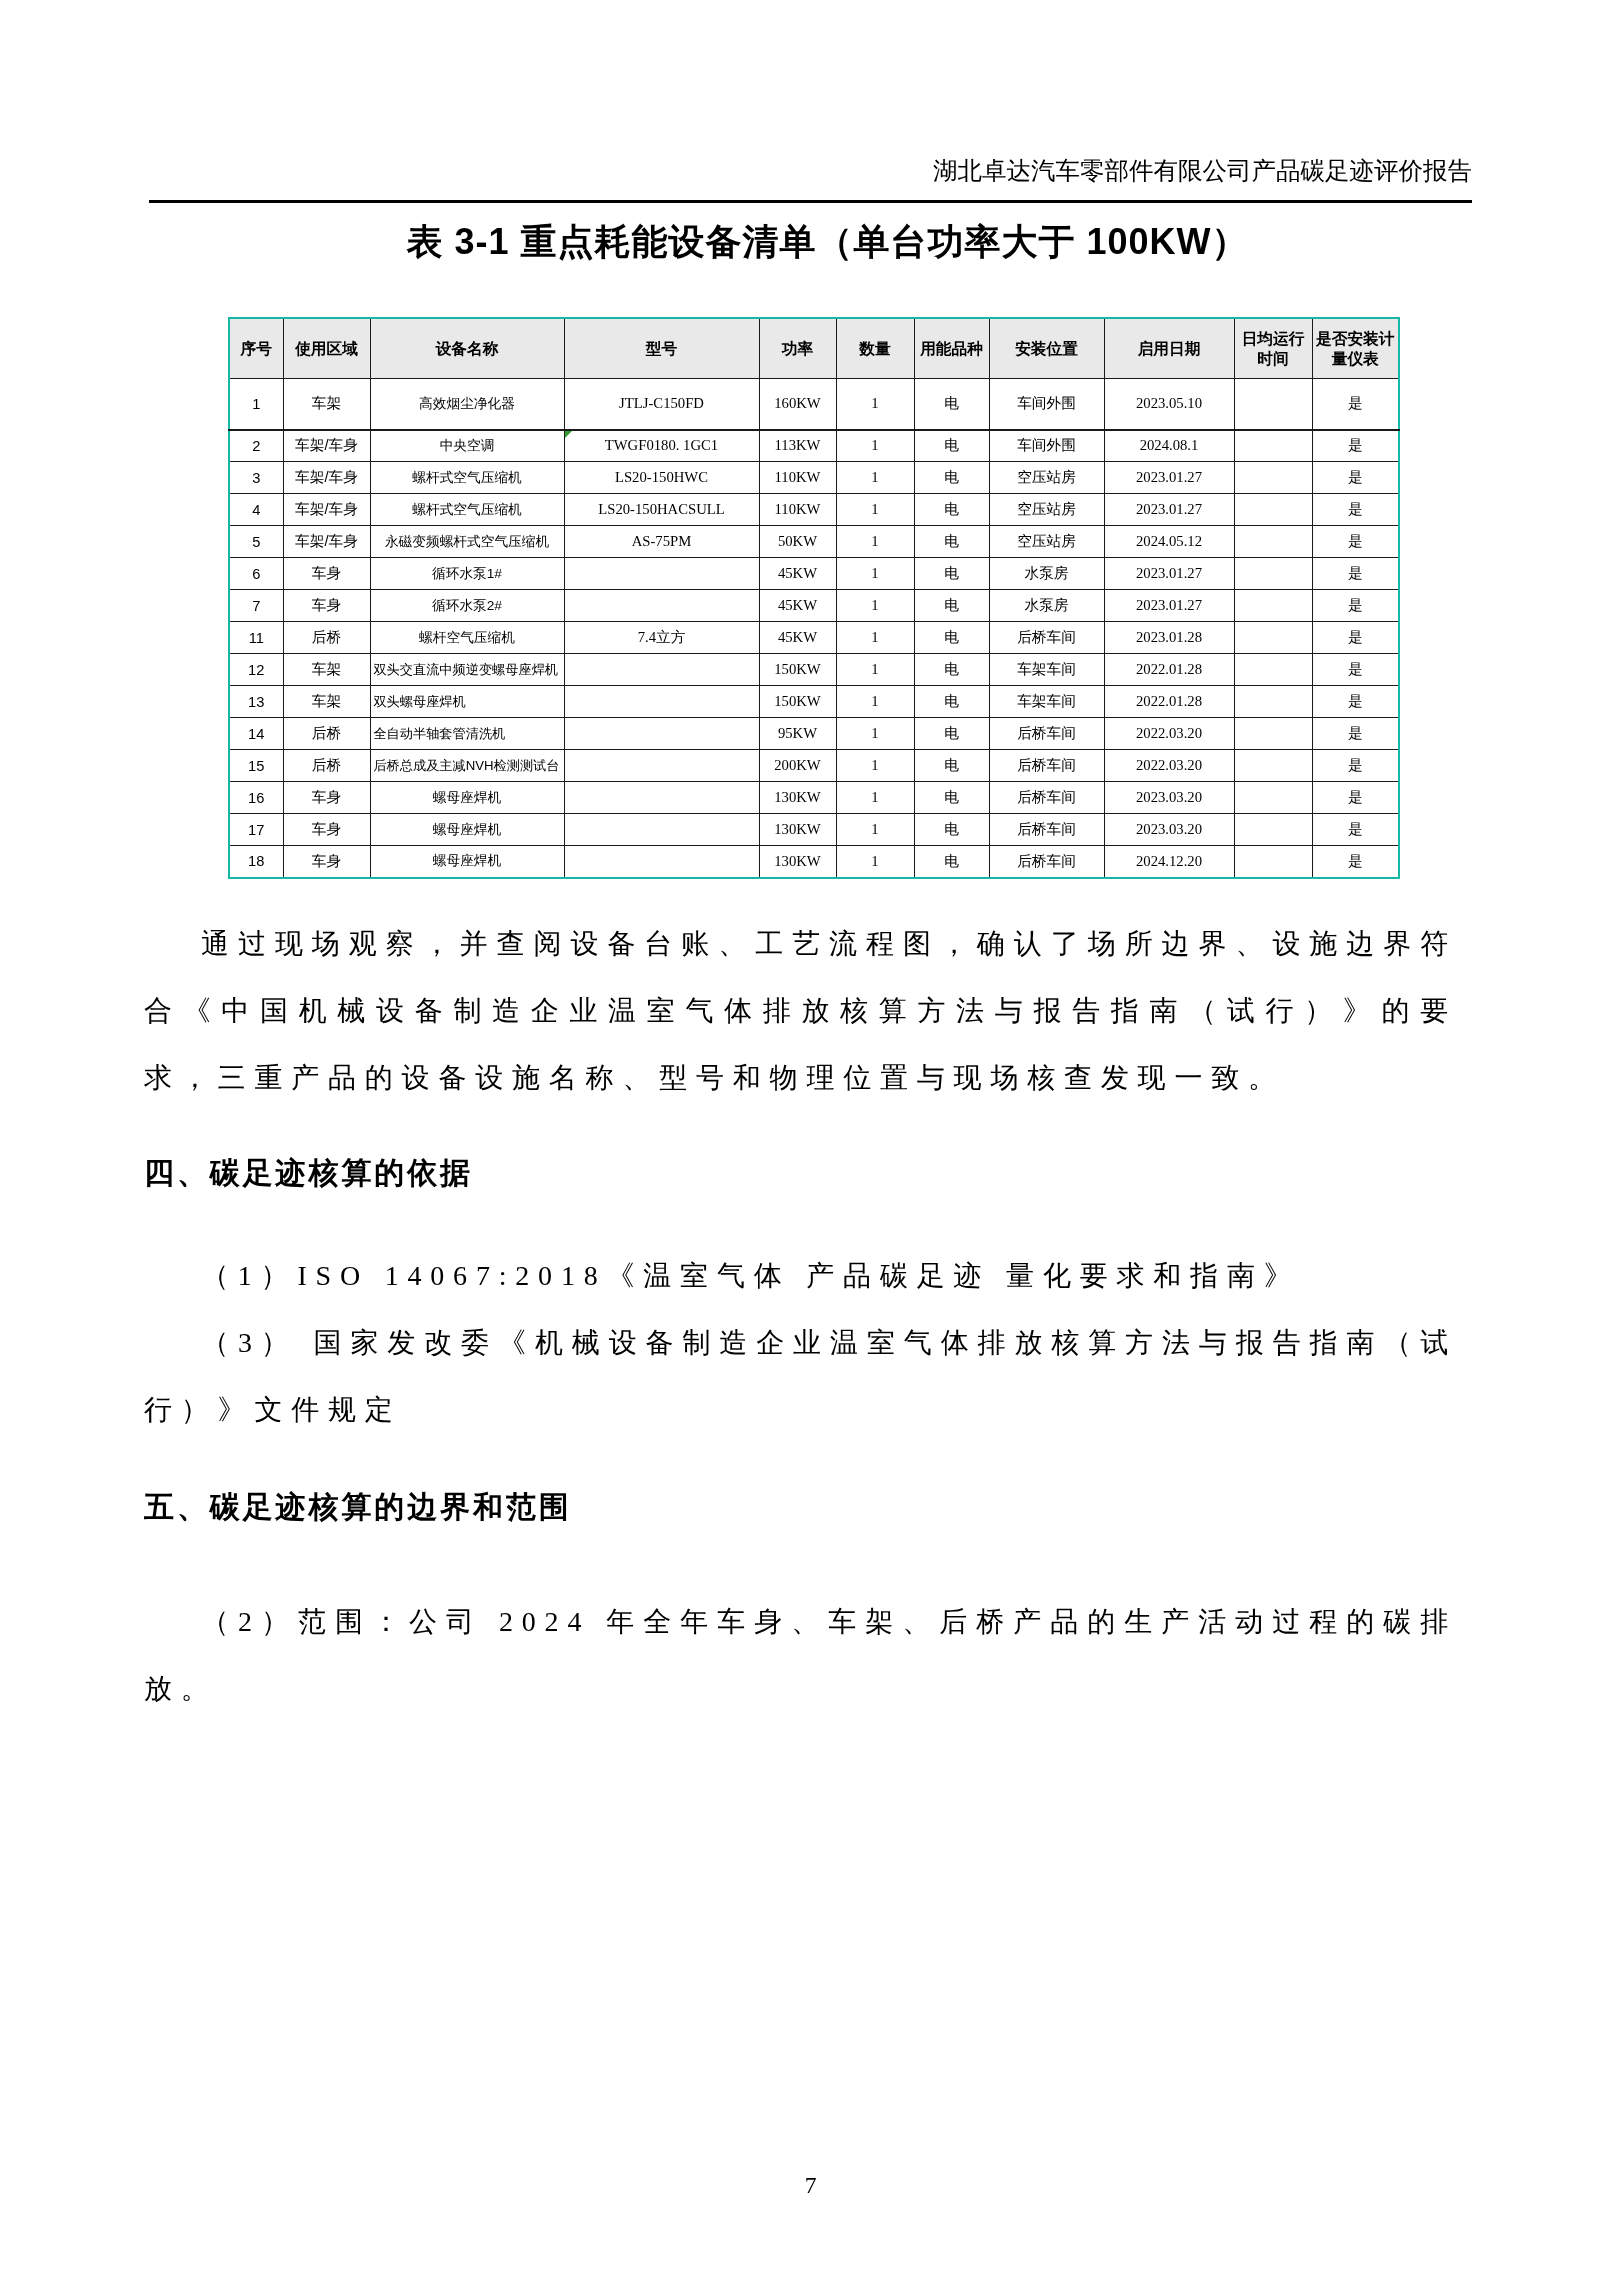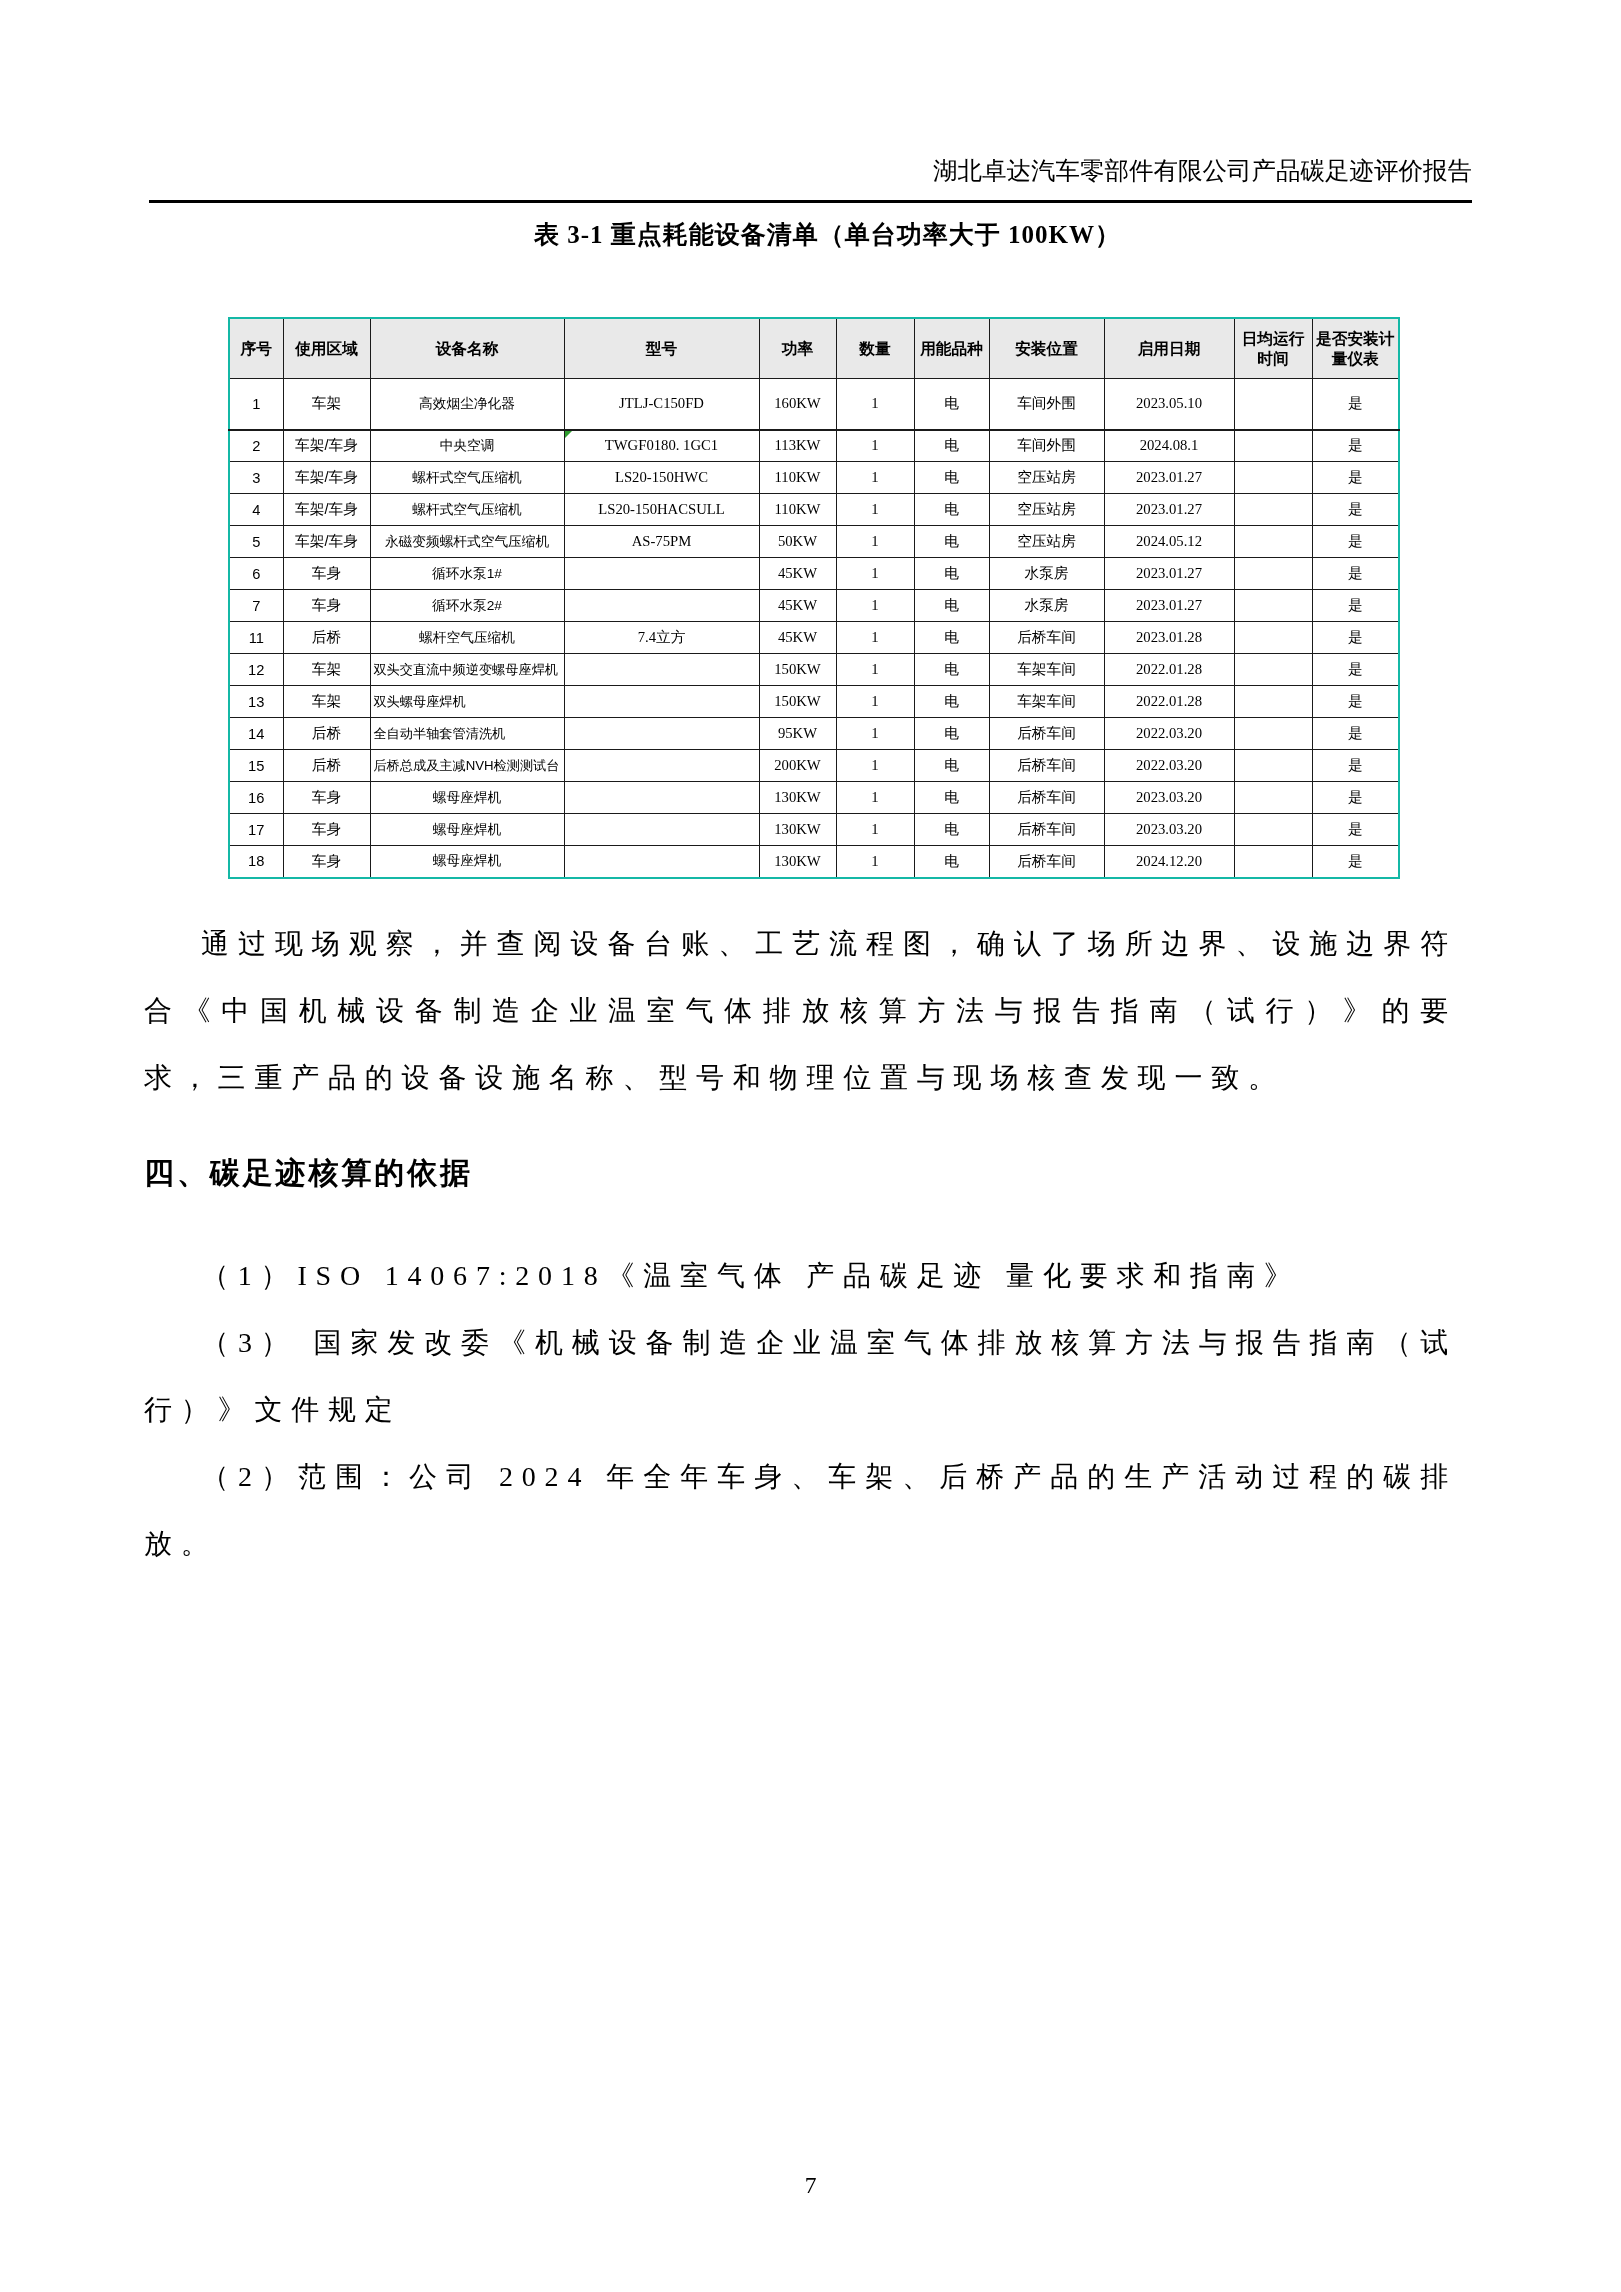--- a/index.html
+++ b/index.html
@@ -17,22 +17,22 @@
     display:flex;justify-content:flex-end;align-items:flex-end;
     font-family:"Liberation Serif",serif;
     font-size:24.5px;line-height:31px;
     padding-bottom:13.7px;
     border-bottom:3.9px solid #000;
   }
   
   .doc-title{
     position:absolute;left:0;right:0;top:218px;
     text-align:center;
-    font-family:Liberation Serif, serif;
-    font-weight:bold;font-size:25px;
+    font-family:Liberation Sans, sans-serif;
+    font-weight:bold;font-size:36px;
     letter-spacing:1px;
     margin-left:34px;
   }
   
   .tbl-wrap{position:absolute;left:228px;top:317px;}
   table.equip{
     border-collapse:collapse;table-layout:fixed;
     width:1172px;
     font-family:"Liberation Sans",sans-serif;
     border:2px solid #14b8a6;
@@ -346,19 +346,20 @@
     </table>
   </div>
 
   <div class="body-text">
     <p class="body-para">通过现场观察，并查阅设备台账、工艺流程图，确认了场所边界、设施边界符合《中国机械设备制造企业温室气体排放核算方法与报告指南（试行）》的要求，三重产品的设备设施名称、型号和物理位置与现场核查发现一致。</p>
 
     <div class="sec-heading">四、碳足迹核算的依据</div>
     <p class="body-para">（1）ISO 14067:2018《温室气体 产品碳足迹 量化要求和指南》</p>
     <p class="body-para">（3） 国家发改委《机械设备制造企业温室气体排放核算方法与报告指南（试行）》文件规定</p>
 
+    <div class="sec-heading second">五、碳足迹核算的边界和范围</div>
     <p class="body-para">（2）范围：公司 2024 年全年车身、车架、后桥产品的生产活动过程的碳排放。</p>
   </div>
 
   <div class="page-number">7</div>
 
 </div>
 
 
 </body></html>

